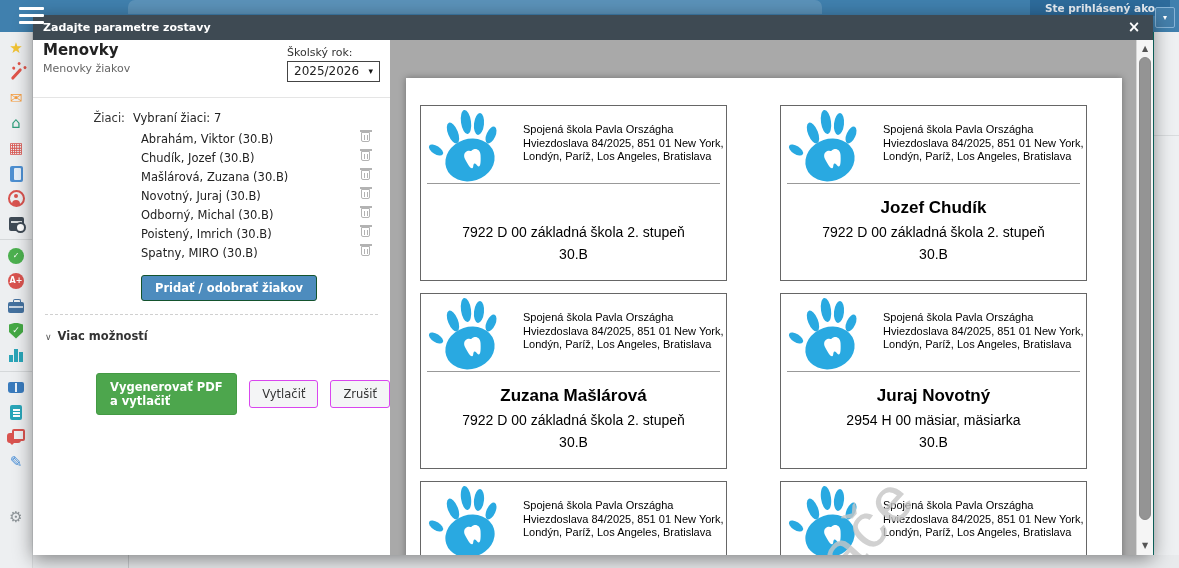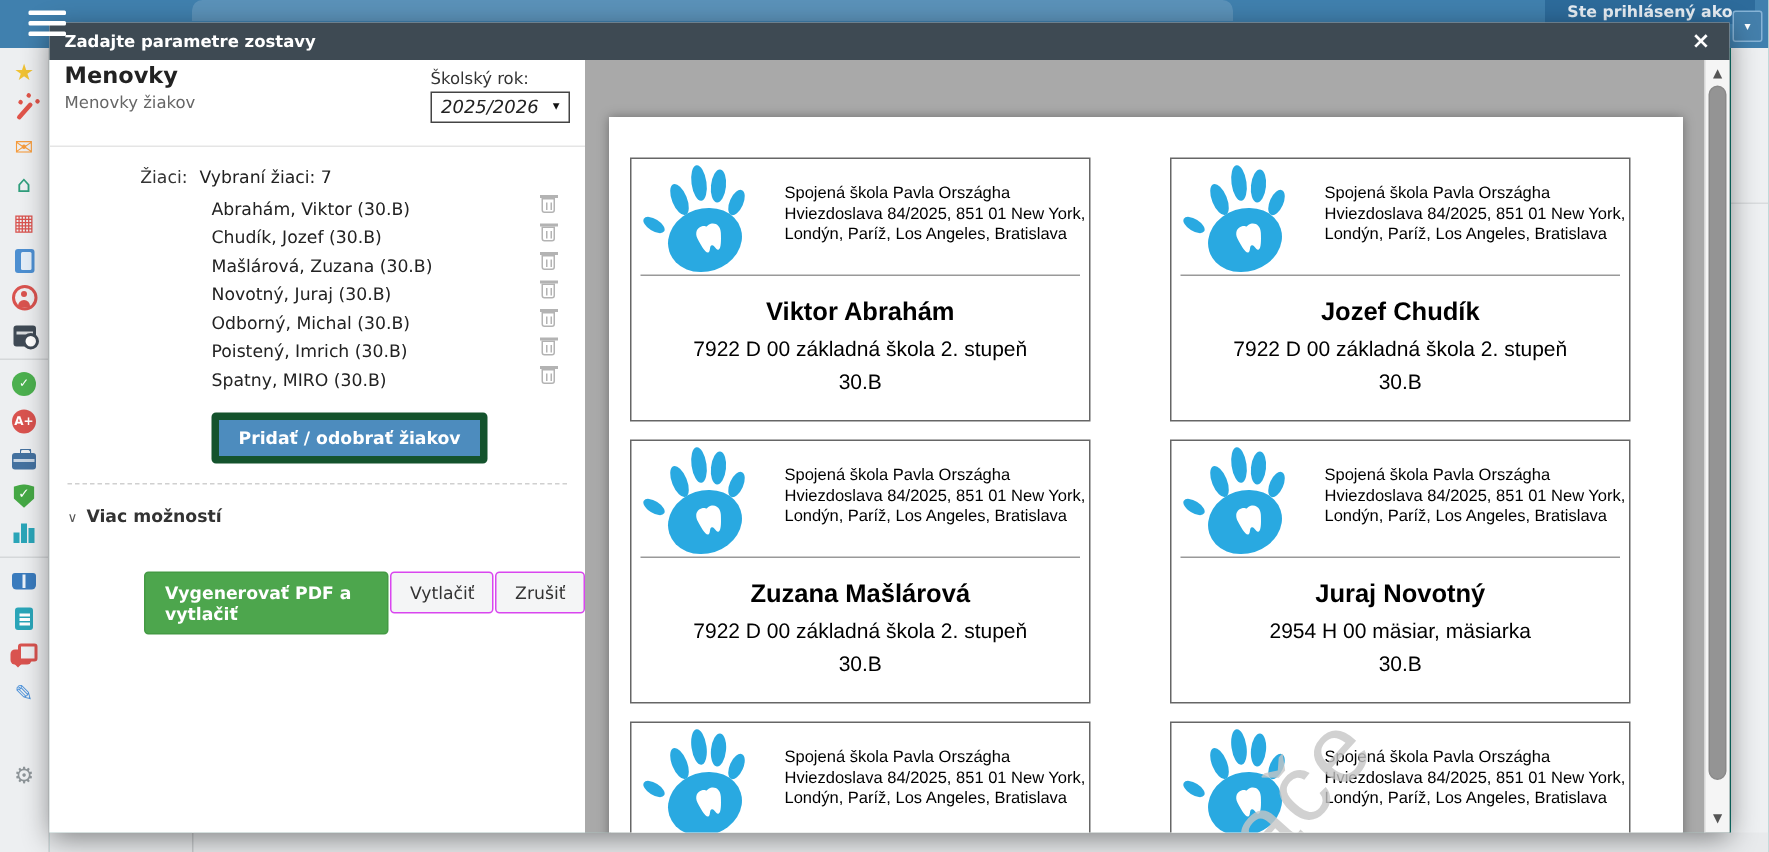--- a/index.html
+++ b/index.html
@@ -82,39 +82,39 @@
 
   
   .form-panel { width:357px; background:#fff; position:relative; font-size:11.5px; color:#222; }
   .fp-head { position:relative; padding:1px 10px 10px; border-bottom:1px solid #e5e5e5; min-height:58px; }
   .fp-title { font-size:15px; font-weight:bold; color:#222; }
   .fp-sub { font-size:11px; color:#666; margin-top:3px; }
   .year-block { position:absolute; right:10px; top:6px; width:93px; }
   .year-label { font-size:11px; color:#333; }
   .year-select { margin-top:2px; width:93px; height:21px; border:1px solid #444; background:#fff;
                  font-size:12px; line-height:19px; padding:0 6px; cursor:pointer;
-                 display:flex; justify-content:space-between; align-items:center;font-style:italic; }
+                 display:flex; justify-content:space-between; align-items:center; }
   .year-caret { font-size:9px; color:#111; font-weight:bold; }
   .students { margin-top:13px; }
   .stu-head { display:flex; }
   .stu-lbl { width:100px; text-align:right; padding-right:8px; color:#333; }
   .stu-row { display:flex; justify-content:space-between; 
              padding:0 20px 0 108px; height:19px; }
   .stu-name { color:#222; }
   .trash { width:9px; height:10px; border:1px solid #b3b3b3; border-radius:0 0 2px 2px;
            position:relative; display:inline-block; cursor:pointer; }
   .trash:before { content:""; position:absolute; left:-2.5px; top:-3px; width:12px; height:2px; background:#b3b3b3; }
   .trash:after { content:""; position:absolute; left:1.5px; top:2px; width:1px; height:5px;
                  background:#b3b3b3; box-shadow:3px 0 0 #b3b3b3; }
-  .add-btn { display:inline-block; margin:10px 0 0 108px; background:#4d8cbe; border:5px solid #14532d;
+  .add-btn { display:inline-block; margin:10px 0 0 108px; background:#4d8cbe; border:1px solid #14532d;
              border-radius:3px; color:#fff; font-weight:bold; font-size:11.5px; padding:5px 13px; cursor:pointer; }
   .dashed { margin:13px 12px 0; border-top:1px dashed #d0d0d0; }
   .more-opts { margin:14px 0 0 12px; font-weight:bold; color:#333; cursor:pointer; }
   .more-caret { font-size:9px; color:#555; margin-right:6px; font-weight:normal; }
-  .fp-footer { margin:30px 0 0 63px; display:flex; gap:1px; align-items:flex-start; }
+  .fp-footer { margin:30px 0 0 63px; display:flex; gap:12px; align-items:center; }
   .btn-green { background:#4da64d; border:1px solid #449a44; border-radius:3px; color:#fff;
                font-weight:bold; font-size:11.5px; padding:6px 13px; cursor:pointer; }
   .btn-plain { background:#f4f5f6; border:1px solid #d946ef; border-radius:3px; color:#333;
                font-size:11.5px; padding:6px 12px; cursor:pointer; }
 
   
   .preview { flex:1; background:#a9a9a9; position:relative; overflow:hidden; }
   .paper { position:absolute; left:16px; top:38px; width:716px; height:540px; background:#fff;
            box-shadow:0 0 7px rgba(0,0,0,.35); }
   .cards-grid { position:absolute; left:14px; top:27px; display:grid;
@@ -317,21 +317,20 @@
         <ellipse cx="10" cy="42" rx="4" ry="8" transform="rotate(-58 10 42)"></ellipse>
       </g>
       <path fill="#ffffff" transform="rotate(-15 46 50)" d="M44 42c-3.5 0-6 3-5 7.5 1 4.5 2.5 10.5 4.5 10.5 1.8 0 1.6-4 3.5-4s1.7 4 3.5 4c2 0 3.5-6 4.5-10.5 1-4.5-1.5-7.5-5-7.5-1.8 0-2.5 1-3 1s-1.2-1-3-1z"></path>
     </svg>
     <div class="school" data-name="school-address">
       <span>Spojená škola Pavla Országha</span><br>
       <span>Hviezdoslava 84/2025, 851 01 New York,</span><br>
       <span>Londýn, Paríž, Los Angeles, Bratislava</span>
     </div>
     <div class="rule" data-name="card-divider"></div>
-    <div class="nm" data-name="card-student-name">Viktor Abrahám</div>
     <div class="prog" data-name="card-program">7922 D 00 základná škola 2. stupeň</div>
     <div class="cls" data-name="card-class">30.B</div>
   </div>
               <div class="card" data-name="name-tag-card">
     <svg class="hand" data-name="handprint-logo-icon" viewBox="0 0 80 80" width="80" height="80">
       <g class="hand-fill" fill="#29a9e1">
         <ellipse cx="44" cy="52" rx="25" ry="21" transform="rotate(-18 44 52)"></ellipse>
         <ellipse cx="27" cy="25" rx="5" ry="11" transform="rotate(-22 27 25)"></ellipse>
         <ellipse cx="40" cy="14" rx="5" ry="12" transform="rotate(-8 40 14)"></ellipse>
         <ellipse cx="53" cy="16" rx="5" ry="11" transform="rotate(6 53 16)"></ellipse>

